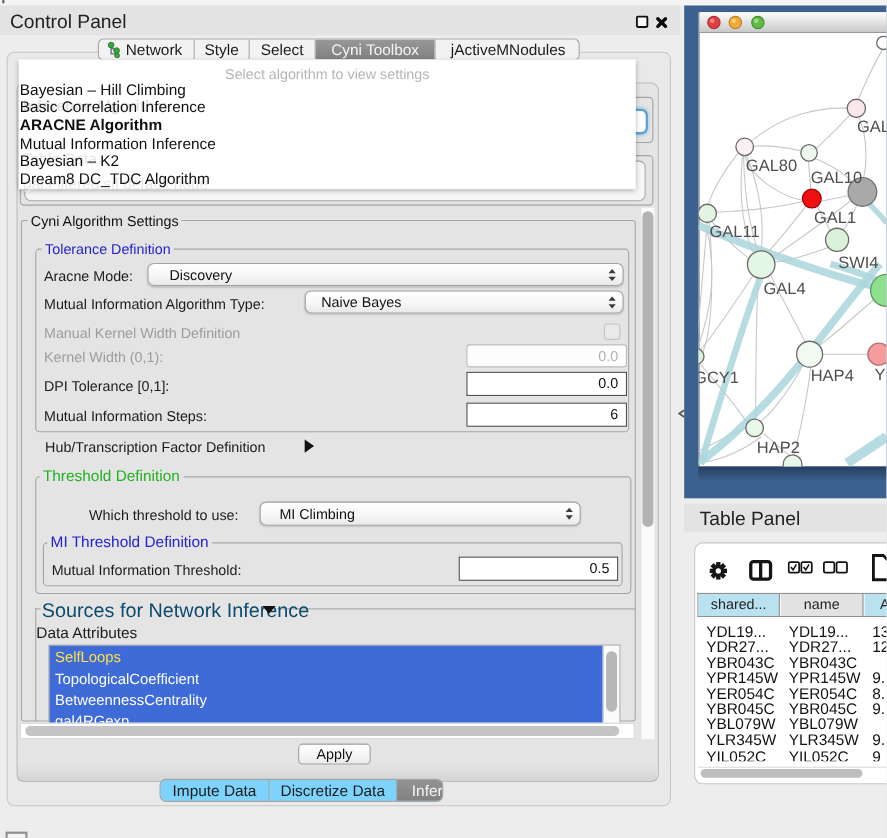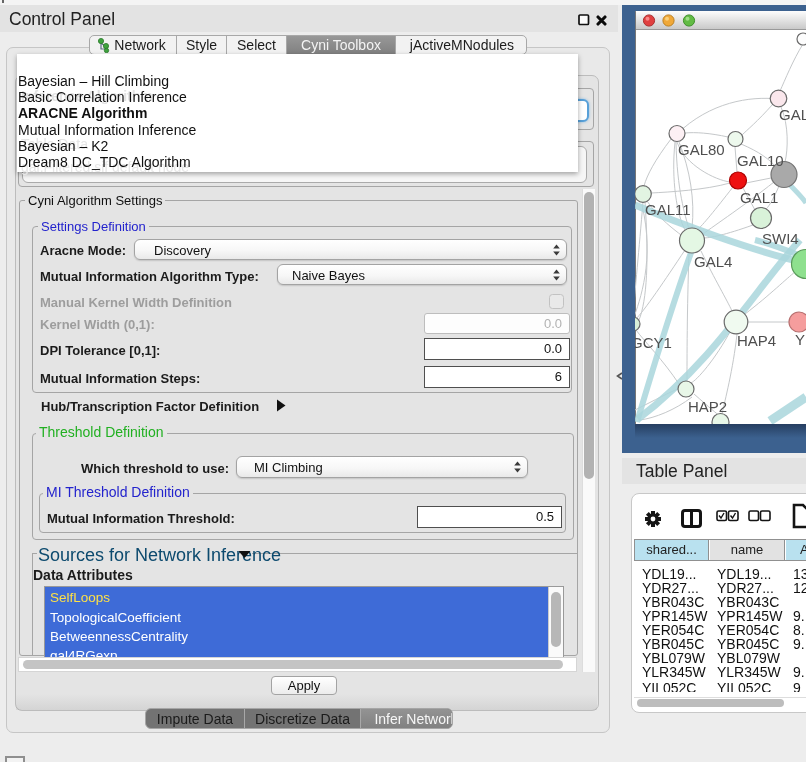--- a/index.html
+++ b/index.html
@@ -1,17 +1,17 @@
 <!DOCTYPE html>
 <html><head><meta charset="utf-8">
 <style>
 *{margin:0;padding:0;box-sizing:border-box}
 html,body{width:806px;height:762px;background:#ededed;font-family:"Liberation Sans",sans-serif;overflow:hidden;position:relative}
 .a{position:absolute}
-.b{position:absolute;font-weight:bold;font-size:13px;color:#1b1b1b;white-space:nowrap}
+.b{position:absolute;font-weight:normal;font-size:13px;color:#1b1b1b;white-space:nowrap}
 .gry{color:#9d9d9d}
 .gb{position:absolute;border:1px solid #a5a5a5;border-radius:4px}
 .gl{position:absolute;font-size:13px;white-space:nowrap;padding:0 3px;background:#e4e4e4;line-height:13px}
 .combo{position:absolute;background:linear-gradient(#ffffff 0%,#f7f7f7 55%,#e9e9e9 100%);border:1px solid #a3a3a3;border-radius:6px;box-shadow:0 1px 1.5px rgba(0,0,0,0.14)}
 .combo span{position:absolute;top:50%;transform:translateY(-50%);font-size:13px;color:#111;white-space:nowrap}
 .combo svg{position:absolute;right:6px;top:50%;transform:translateY(-50%)}
 .tf{position:absolute;background:#fff;border:1px solid #4f4f4f;font-size:13px;color:#111;text-align:right;padding-right:7px}
 .tfd{position:absolute;background:#fdfdfd;border:1px solid #bdbdbd;border-radius:3px;font-size:13px;color:#b2b2b2;text-align:right;padding-right:7px}
 .pit{position:absolute;left:1px;font-size:14px;line-height:16px;color:#101010;white-space:nowrap}
 .tab{position:absolute;top:0;height:100%;font-size:14px;color:#1b1b1b;text-align:center;border-left:1px solid #a8a8a8}
@@ -50,21 +50,21 @@
 
 <div class="gb" style="left:30px;top:88px;width:564px;height:42px"></div>
 <div class="a" style="left:556px;top:99px;width:33px;height:23px;border:2.5px solid #58a0d8;border-radius:6px;background:#fff;box-shadow:0 0 3px #85b9e2"></div>
 <div class="gb" style="left:18px;top:141px;width:576px;height:46px"></div>
 <div class="a" style="left:22px;top:146px;width:565px;height:37px;background:#f6f6f6;border:1px solid #aaa;border-radius:6px"></div>
 
 <div class="gb" style="left:19px;top:200px;width:559px;height:456px;border-radius:3px"></div>
 <div class="gl" style="left:25px;top:194px;color:#111">Cyni Algorithm Settings</div>
 
 <div class="gb" style="left:32px;top:226px;width:540px;height:167px"></div>
-<div class="gl" style="left:38px;top:220px;color:#2323cd">Settings Definition</div>
+<div class="gl" style="left:38px;top:220px;color:#2323cd">Tolerance Definition</div>
 <div class="b" style="left:40px;top:243px">Aracne Mode:</div>
 <div class="combo" style="left:134px;top:239px;width:433px;height:21px">
     <span style="left:19px">Discovery</span>
     <svg width="7" height="12">
       <path d="M3.5 0.5 L6.8 4.5 H0.2 z" fill="#3a3a3a"></path>
       <path d="M3.5 11.5 L0.2 7.5 H6.8 z" fill="#3a3a3a"></path>
     </svg>
   </div>
 <div class="b" style="left:40px;top:269px">Mutual Information Algorithm Type:</div>
 <div class="combo" style="left:277px;top:264px;width:290px;height:21px">
@@ -122,21 +122,21 @@
 <div class="a" style="left:548px;top:587px;width:15px;height:72px;background:#fafafa;border-left:1px solid #ccc"></div>
 <div class="a" style="left:550.5px;top:592px;width:10px;height:55px;background:#b7b7b7;border-radius:5px"></div>
 
 <div class="a" style="left:18px;top:657px;width:559px;height:15px;background:#fff;border:1px solid #d5d5d5"></div>
 <div class="a" style="left:23px;top:660px;width:540px;height:9px;background:#c4c4c4;border-radius:4.5px"></div>
 <div class="a" style="left:582px;top:189px;width:13px;height:483px;background:#fafafa;border-left:1px solid #ddd"></div>
 <div class="a" style="left:583.5px;top:192px;width:10px;height:287px;background:#b2b2b2;border-radius:5px"></div>
 
 <div class="a" style="left:271px;top:676px;width:66px;height:19px;border:1px solid #a3a3a3;border-radius:4px;background:linear-gradient(#fff,#ececec);text-align:center;line-height:18px;font-size:13px;color:#111">Apply</div>
 
-<div class="a" style="left:145px;top:708px;width:308px;height:21px;background:#737373;border:1px solid #a6a6a6;border-radius:6px;overflow:hidden">
+<div class="a" style="left:145px;top:708px;width:258px;height:21px;background:#7dd3fc;border:1px solid #a6a6a6;border-radius:6px;overflow:hidden">
   <div class="tab" style="left:0;width:98px;border-left:none;line-height:20px">Impute Data</div>
   <div class="tab" style="left:98px;width:116px;line-height:20px">Discretize Data</div>
   <div class="tab" style="left:214px;width:111px;line-height:20px;background:linear-gradient(#939393,#818181);color:#f6f6f6">Infer Network</div>
 </div>
 
 <svg class="a" style="left:616px;top:372px" width="7" height="8">
     <path d="M6 1 L1.5 4 L6 7" fill="none" stroke="#555" stroke-width="1.6"></path>
   </svg>
 
 <div class="a" style="left:5px;top:756px;width:20px;height:12px;border:2px solid #8f8f8f;background:#f3f3f3"></div>
@@ -289,20 +289,21 @@
     <div class="row" style="left:83px;top:102.5px">YLR345W</div>
     <div class="row" style="left:159px;top:102.5px">9.</div>
   <div class="row" style="left:8px;top:118.5px">YIL052C</div>
     <div class="row" style="left:83px;top:118.5px">YIL052C</div>
     <div class="row" style="left:159px;top:118.5px">9</div>
 </div>
 <div class="a" style="left:634px;top:697px;width:172px;height:11px;background:#fff;border-top:1px solid #ddd"></div>
 <div class="a" style="left:637px;top:698.5px;width:147px;height:8px;background:#bdbdbd;border-radius:4px"></div>
 
 <div class="a" style="left:17px;top:54px;width:561px;height:118px;background:#fff;box-shadow:0 2px 5px rgba(0,0,0,0.35)">
+  <div class="a" style="left:0;top:6px;width:100%;text-align:center;font-size:13px;color:#b5b5b5">Select algorithm to view settings</div>
   <div class="a" style="left:4px;top:34px;font-size:14px;font-weight:bold;color:#e3e3e3">Inference Algorithm</div>
   <div class="a" style="left:4px;top:82px;font-size:14px;font-weight:normal;color:#e5e5e5">Table Data</div>
   <div class="a" style="left:4px;top:104.5px;font-size:14px;color:#e7e7e7">gal:Filtered.sif default node</div>
   <div class="pit" style="top:19px">Bayesian – Hill Climbing</div>
   <div class="pit" style="top:35.2px">Basic Correlation Inference</div>
   <div class="pit" style="top:51.4px;font-weight:bold">ARACNE Algorithm</div>
   <div class="pit" style="top:67.6px">Mutual Information Inference</div>
   <div class="pit" style="top:83.8px">Bayesian – K2</div>
   <div class="pit" style="top:100px">Dream8 DC_TDC Algorithm</div>
 </div>

